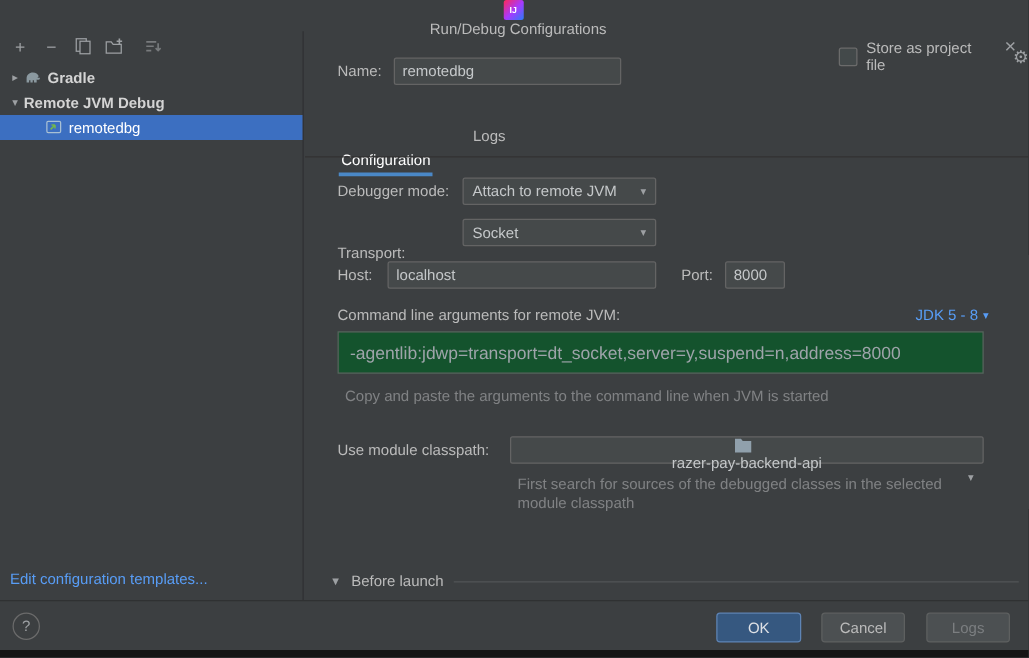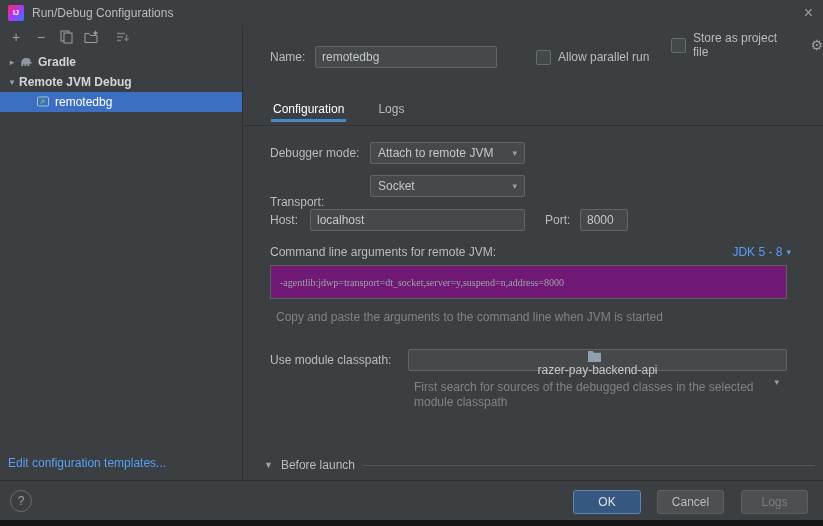--- a/index.html
+++ b/index.html
@@ -4,21 +4,21 @@
 <style>
   * { margin:0; padding:0; box-sizing:border-box; }
   html,body { background:#2b2b2b; }
   body { font-family:"Liberation Sans", sans-serif; }
 
   .dialog { position:relative; width:823px; height:526px; background:#3c3f41;
             color:#bbbbbb; font-size:12px; overflow:hidden; }
 
   
   .titlebar { position:absolute; top:0; left:0; right:0; height:25px;
-              display:flex; align-items:center; padding:0 10px 0 8px; }
+              display:flex; align-items:center; padding:0 10px 0 8px;flex-direction:column; }
   .ij-logo { width:16px; height:16px; border-radius:2px; flex:0 0 16px;
              background:linear-gradient(135deg,#fe2857 0%,#a839ff 52%,#2a7cf7 100%);
              color:#fff; font-size:7px; font-weight:bold;
              display:flex; align-items:center; justify-content:center; }
   .win-title { margin-left:8px; color:#bbbbbb; }
   .win-close { margin-left:auto; color:#9da0a3; font-size:16px; line-height:16px; cursor:default; }
 
   
   .sidebar { position:absolute; top:25px; left:0; width:243px; height:455px;
              border-right:1px solid #2f3133; }
@@ -46,36 +46,36 @@
   .tfield { position:absolute; height:22px; background:#45494a; border:1px solid #646464;
             border-radius:2px; color:#c5c8ca; padding:0 6px; font-size:12px;
             font-family:"Liberation Sans", sans-serif; outline:none; }
   .check-row { position:absolute; display:flex; align-items:center; gap:7px; height:16px; }
   .checkbox { width:15px; height:15px; background:#43494a; border:1px solid #6b6b6b;
               border-radius:2px; flex:0 0 15px; }
   .gear { color:#9da0a3; font-size:14px; margin-left:8px; line-height:15px; }
 
   .tabs { position:absolute; left:27px; top:73px; display:flex; gap:30px; }
   .tab { padding:4px 2px 6px 2px; color:#bbbbbb; cursor:default; }
-  .tab.selected { color:#ffffff; border-bottom:3px solid #4a88c7; padding-bottom:3px; }
+  .tab.selected { color:#ffffff; border-bottom:3px solid #4a88c7; padding-bottom:3px;margin-top:19px; }
   .tabs-sep { position:absolute; left:0; right:0; top:100px; height:1px; background:#323232; }
 
   .combo { position:absolute; height:22px; background:#45494a; border:1px solid #646464;
            border-radius:2px; display:flex; align-items:center; padding:0 7px; color:#c5c8ca;
            cursor:default; }
   .combo-arrow { margin-left:auto; color:#9da0a3; font-size:9px; padding-left:6px; }
   .combo .ticon { display:flex; align-items:center; margin-right:6px; }
 
   .jdk-link { position:absolute; right:32px; height:22px; display:flex; align-items:center;
               color:#589df6; cursor:pointer; gap:4px; }
   .jdk-chev { font-size:9px; }
 
   .args-box { position:absolute; left:26px; top:240px; width:517px; height:34px;
-              background:#701a75; border:1px solid #5e6060; display:flex; align-items:center;
-              padding:0 9px; font-family:Liberation Serif, serif; font-size:10px;
+              background:#14532d; border:1px solid #5e6060; display:flex; align-items:center;
+              padding:0 9px; font-family:Liberation Sans, sans-serif; font-size:14px;
               color:#9ea4aa; white-space:nowrap; overflow:hidden; }
   .hint { position:absolute; color:#808284; line-height:15px; }
 
   .before-launch { position:absolute; left:20px; right:8px; top:432px; height:16px;
                    display:flex; align-items:center; gap:8px; }
   .bl-arrow { color:#9da0a3; font-size:9px; }
   .bl-label { color:#bbbbbb; white-space:nowrap; }
   .bl-line { flex:1; height:1px; background:#515557; }
 
   
@@ -154,24 +154,20 @@
     </div>
 
     <div class="edit-templates">Edit configuration templates...</div>
   </div>
 
   <div class="main">
 
     <div class="flabel" style="left:26px; top:21px;">Name:</div>
     <input class="tfield" style="left: 71px; top: 21px; width: 182px;" value="remotedbg">
 
-    <div class="check-row" style="left:292px; top:24px;">
-      <span class="checkbox"></span>
-      <span>Allow parallel run</span>
-    </div>
     <div class="check-row" style="left:427px; top:12px;">
       <span class="checkbox"></span>
       <span>Store as project file</span>
       <span class="gear">⚙</span>
     </div>
 
     <div class="tabs">
       <div class="tab selected">Configuration</div>
       <div class="tab">Logs</div>
     </div>

